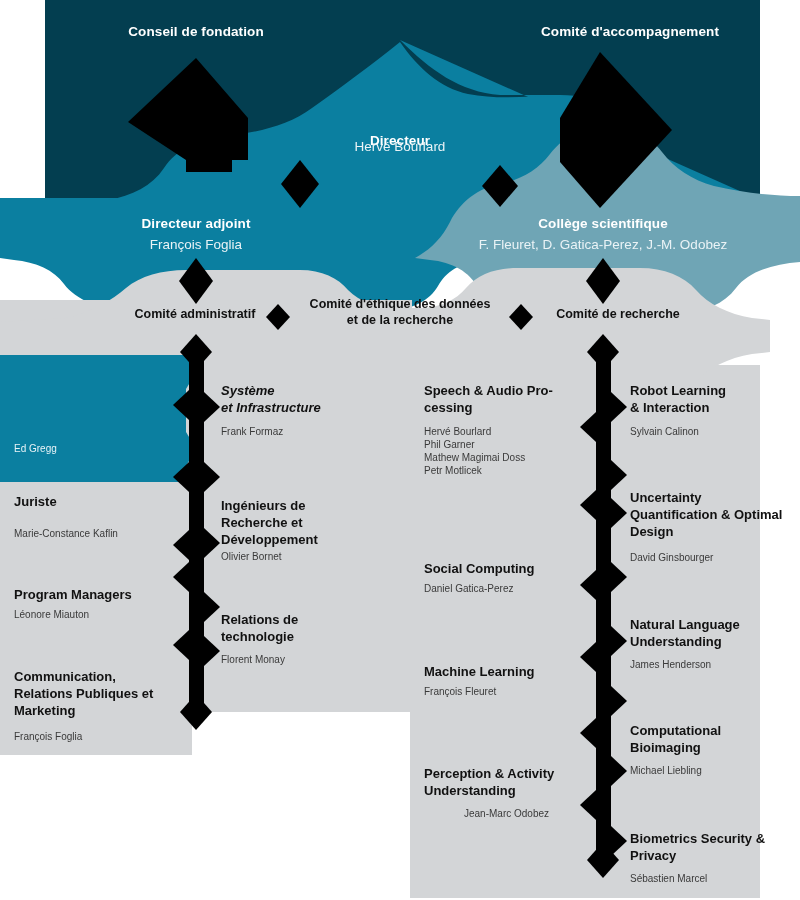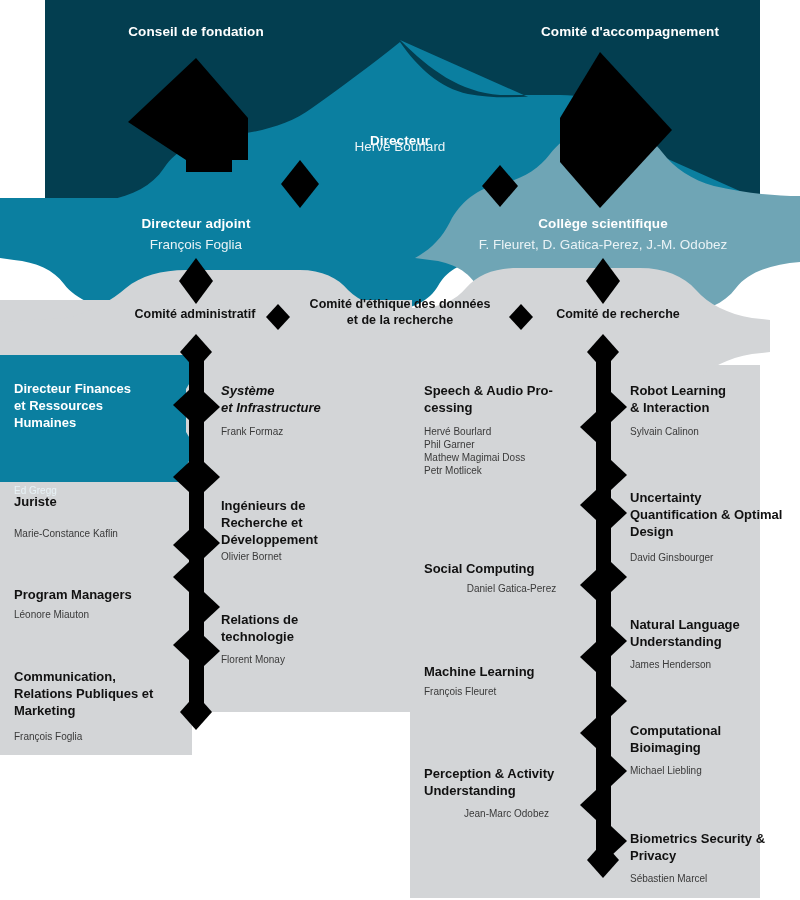--- a/index.html
+++ b/index.html
@@ -11,21 +11,21 @@
   .svg-layer{position:absolute;left:0;top:0;width:800px;height:900px;}
 
   
   .tx{position:absolute;line-height:1.30;white-space:pre-line;}
   .hdr-b{font-weight:bold;font-size:13.5px;color:#ffffff;letter-spacing:.1px;}
   .hdr-n{font-weight:normal;font-size:13.5px;color:#eaf3f6;}
   .band-b{font-weight:bold;font-size:12.5px;color:#111111;}
   .unit-b{font-weight:bold;font-size:13px;color:#111111;}
   .unit-n{font-weight:normal;font-size:10px;color:#3a3a3a;}
   .unit-b.onteal{color:#ffffff;}
-  .unit-n.onteal{color:#e8f3f7;margin-top:42px;}
+  .unit-n.onteal{color:#e8f3f7;}
   .ctr{text-align:center;}
 </style>
 </head>
 <body>
 
 <div id="chart">
 
   <svg class="svg-layer" viewBox="0 0 800 900">
 
     <path fill="#033e50" d="M45,0 H760 V200
@@ -195,23 +195,20 @@
   <div class="tx hdr-b ctr" style="left:473px;top:215px;width:260px;">Collège scientifique</div>
   <div class="tx hdr-n ctr" style="left:443px;top:236px;width:320px;">F. Fleuret, D. Gatica-Perez, J.-M. Odobez</div>
 
   <div class="tx band-b ctr" style="left:120px;top:306px;width:150px;">Comité administratif</div>
 
   <div class="tx band-b ctr" style="left:300px;top:296px;width:200px;line-height:1.28;">Comité d'éthique des données
 et de la recherche</div>
 
   <div class="tx band-b ctr" style="left:538px;top:306px;width:160px;">Comité de recherche</div>
 
-  <div class="tx unit-b onteal" style="left:14px;top:381px;width:170px;">Directeur Finances
-et Ressources
-Humaines</div>
   <div class="tx unit-n onteal" style="left:14px;top:442px;width:170px;">Ed Gregg</div>
 
   <div class="tx unit-b" style="left:14px;top:494px;width:175px;">Juriste</div>
   <div class="tx unit-n" style="left:14px;top:527px;width:185px;">Marie-Constance Kaflin</div>
 
   <div class="tx unit-b" style="left:14px;top:587px;width:175px;">Program Managers</div>
   <div class="tx unit-n" style="left:14px;top:608px;width:175px;">Léonore Miauton</div>
 
   <div class="tx unit-b" style="left:14px;top:669px;width:178px;">Communication,
 Relations Publiques et
@@ -232,21 +229,21 @@
   <div class="tx unit-n" style="left:221px;top:653px;width:180px;">Florent Monay</div>
 
   <div class="tx unit-b" style="left:424px;top:383px;width:170px;">Speech &amp; Audio Pro-
 cessing</div>
   <div class="tx unit-n" style="left:424px;top:425px;width:175px;">Hervé Bourlard
 Phil Garner
 Mathew Magimai Doss
 Petr Motlicek</div>
 
   <div class="tx unit-b" style="left:424px;top:561px;width:170px;">Social Computing</div>
-  <div class="tx unit-n" style="left:424px;top:582px;width:175px;text-align:center;">Daniel Gatica-Perez</div>
+  <div class="tx unit-n" style="left:424px;top:582px;width:175px;">Daniel Gatica-Perez</div>
 
   <div class="tx unit-b" style="left:424px;top:664px;width:170px;">Machine Learning</div>
   <div class="tx unit-n" style="left:424px;top:685px;width:170px;">François Fleuret</div>
 
   <div class="tx unit-b" style="left:424px;top:766px;width:175px;">Perception &amp; Activity
 Understanding</div>
   <div class="tx unit-n" style="left:424px;top:807px;width:175px;margin-left:40px;">Jean-Marc Odobez</div>
 
   <div class="tx unit-b" style="left:630px;top:383px;width:160px;">Robot Learning
 &amp; Interaction</div>

